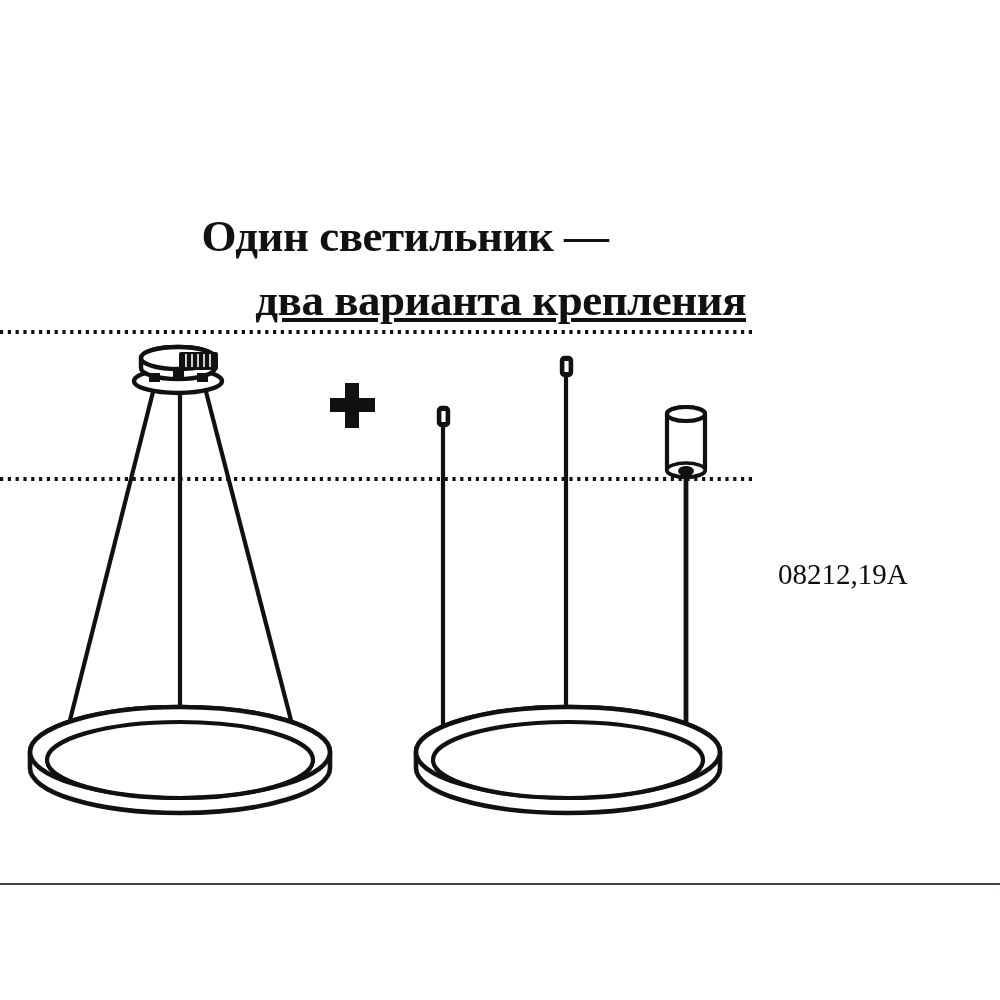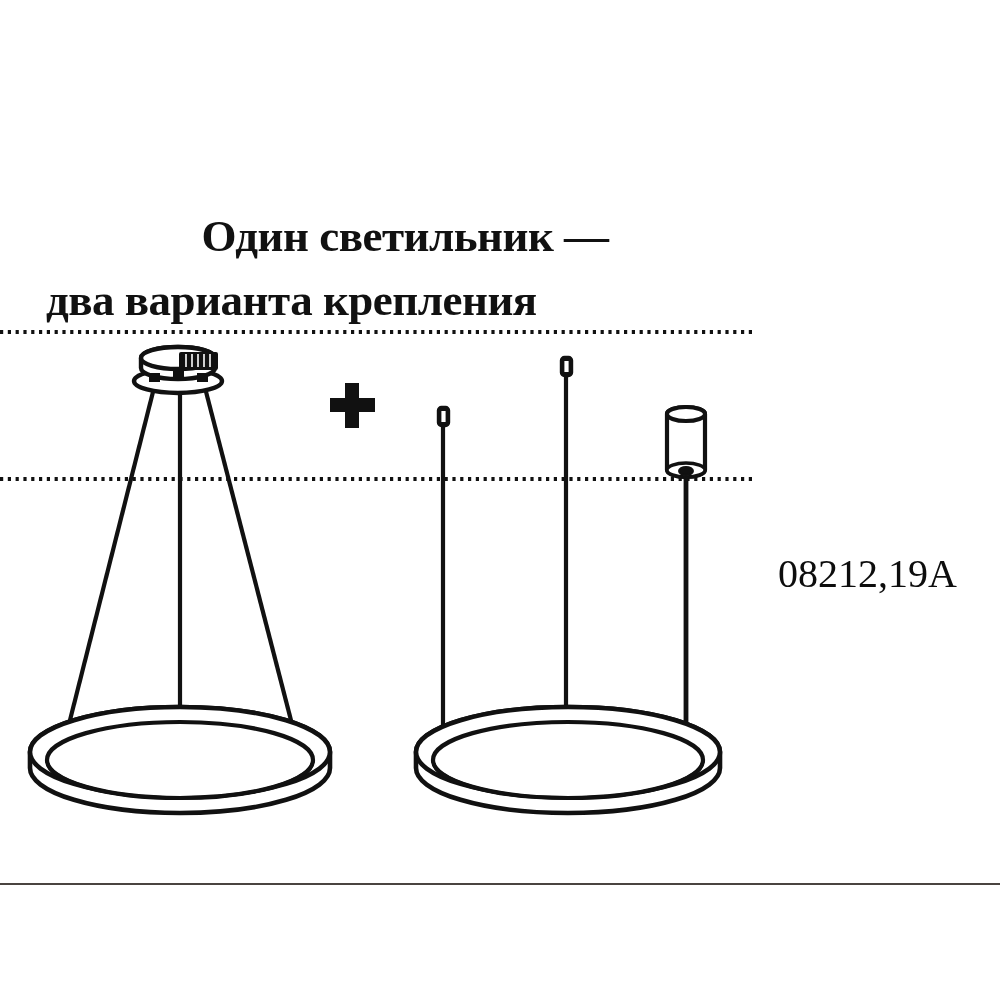--- a/index.html
+++ b/index.html
@@ -25,31 +25,31 @@
   .title-line {
     font-family: "Liberation Serif", "DejaVu Serif", serif;
     font-weight: 700;
     font-size: 45px;
     line-height: 64px;
     color: #111111;
     letter-spacing: -0.5px;
     white-space: nowrap;
   }
   #title-line-1 { text-align: center; padding-left: 18px; }
-  #title-line-2 { text-align: left; padding-left: 0px; }
+  #title-line-2 { text-align: right; padding-left: 0px; text-decoration: underline; }
 
   #codes-block {
     position: absolute;
     left: 778px;
     top: 549px;
     width: 210px;
   }
   .code-line {
     font-family: "Liberation Serif", "DejaVu Serif", serif;
-    font-size: 40px;
+    font-size: 29px;
     line-height: 50px;
     color: #0d0d0d;
     white-space: nowrap;
     letter-spacing: 0px;
   }
 
   #diagram-svg {
     position: absolute;
     left: 0;
     top: 0;

